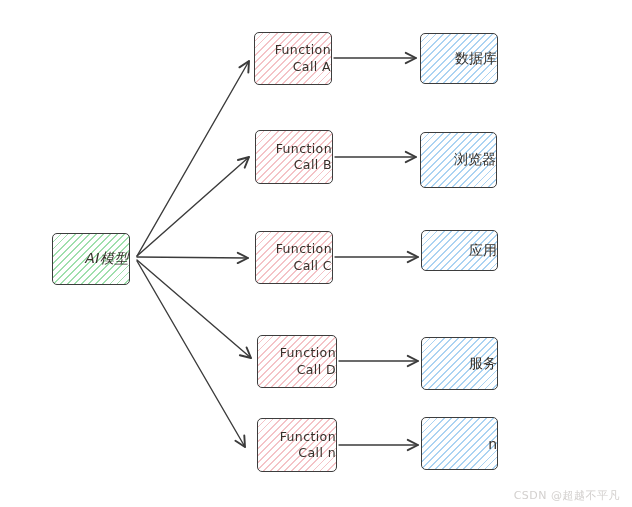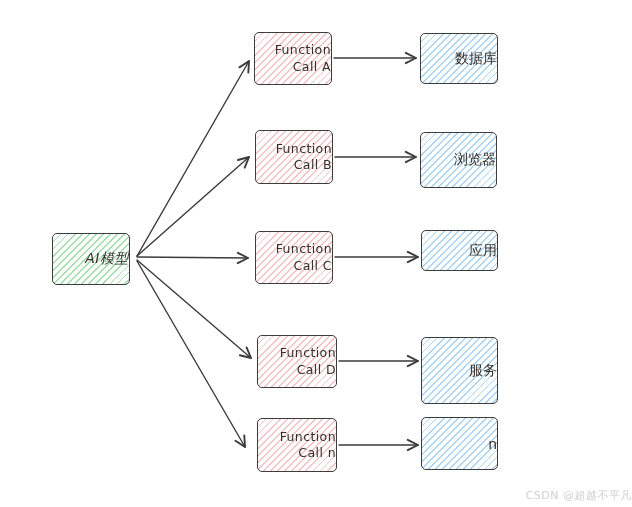--- a/index.html
+++ b/index.html
@@ -27,21 +27,21 @@
     font-size:12.5px;line-height:1.3;letter-spacing:.4px;
   }
   .node.tgt{
     background-image:repeating-linear-gradient(135deg,
       var(--tgt-hatch,#abd3f2) 0px,var(--tgt-hatch,#abd3f2) 1.3px,
       transparent 1.3px,transparent 5px);
     font-size:14px;
   }
   .nlabel{width:100%;}
   .watermark{
-    position:absolute;right:0;bottom:4px;
+    position:absolute;right:12px;bottom:4px;
     font-size:11px;color:var(--wm,#d3d0ce);letter-spacing:.5px;margin-top:16px;
   }
 </style>
 </head>
 <body>
 
 <div class="canvas">
 
   <svg class="arrows" viewBox="0 0 632 507" xmlns="http://www.w3.org/2000/svg">
     <defs>
@@ -100,21 +100,21 @@
 
   <div class="node tgt" style="left:420px;top:33px;width:78px;height:51px;font-family:Liberation Mono, monospace;">
     <div class="nlabel">数据库</div>
   </div>
   <div class="node tgt" style="left:420px;top:132px;width:77px;height:56px;">
     <div class="nlabel">浏览器</div>
   </div>
   <div class="node tgt" style="left:421px;top:230px;width:77px;height:41px;">
     <div class="nlabel">应用</div>
   </div>
-  <div class="node tgt" style="left:421px;top:337px;width:77px;height:67px;">
+  <div class="node tgt" style="left:421px;top:337px;width:77px;height:53px;">
     <div class="nlabel">服务</div>
   </div>
   <div class="node tgt" style="left:421px;top:417px;width:77px;height:53px;">
     <div class="nlabel">n</div>
   </div>
 
   <div class="watermark">CSDN @超越不平凡</div>
 </div>
 
 </body></html>

